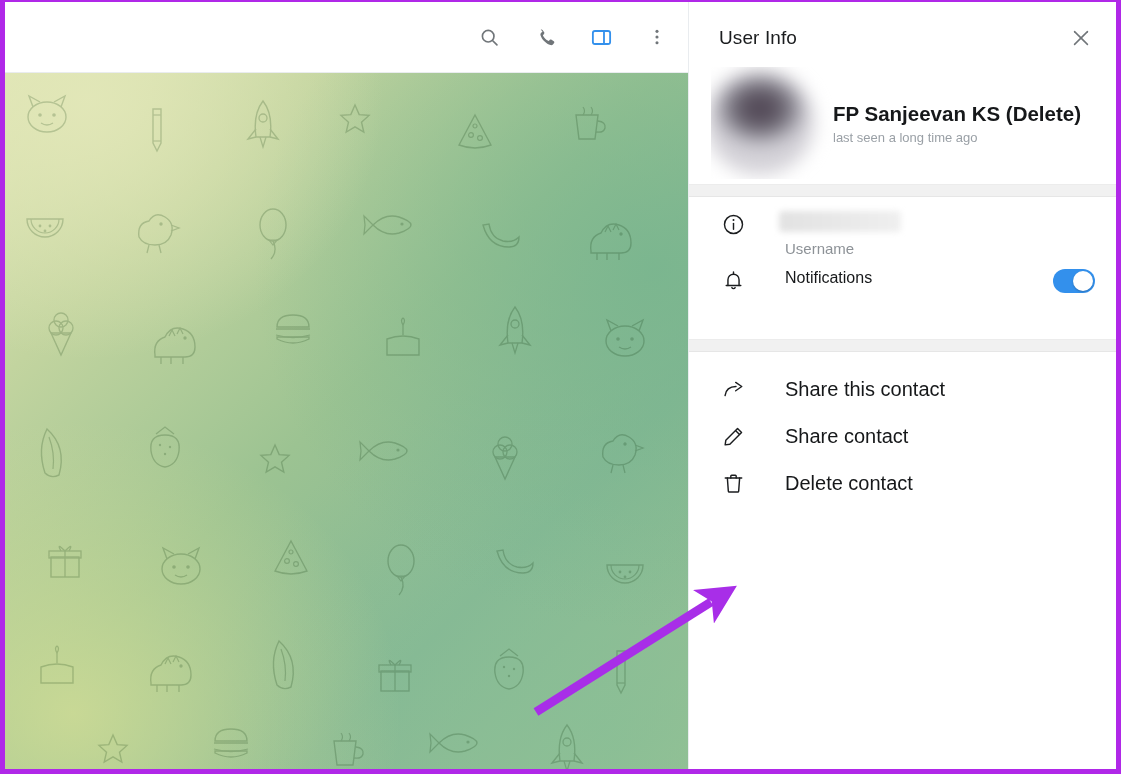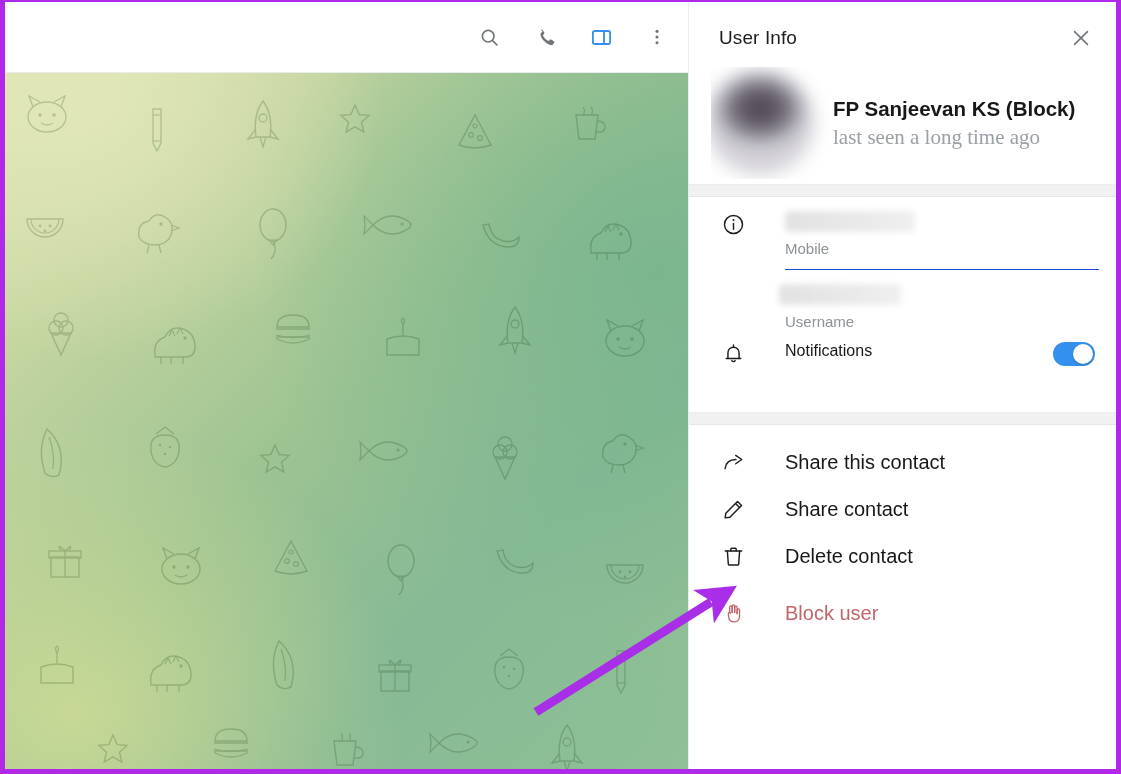--- a/index.html
+++ b/index.html
@@ -167,24 +167,23 @@
   }
   .profile-text { min-width: 0; }
   .profile-name {
     font-size: 20.5px;
     font-weight: 600;
     color: #16181a;
     line-height: 1.25;
     white-space: nowrap;
   }
   .profile-status {
-    font-size: 21px;
+    font-size: 13px;
     color: #9aa0a6;
     margin-top: 4px;
-    font-family: Liberation Serif, serif;
   }
 
   .band {
     height: 11px;
     background: #f1f1f1;
     border-top: 1px solid #ececec;
     border-bottom: 1px solid #e6e6e6;
   }
 
   .info-block { padding: 0; }
@@ -487,42 +486,38 @@
           <line x1="19" y1="5" x2="5" y2="19"></line>
         </svg>
       </button>
     </div>
 
     <div class="profile-row">
       <div class="avatar-wrap">
         <div class="avatar"></div>
       </div>
       <div class="profile-text">
-        <div class="profile-name">FP Sanjeevan KS (Block)</div>
+        <div class="profile-name">FP Sanjeevan KS (Delete)</div>
         <div class="profile-status">last seen a long time ago</div>
       </div>
     </div>
 
     <div class="band"></div>
 
     <div class="info-block">
       <div class="info-row">
         <div class="row-icon">
           <svg width="23" height="23" viewBox="0 0 24 24" fill="none" stroke="currentColor" stroke-width="1.5">
             <circle cx="12" cy="12" r="9.4"></circle>
             <line x1="12" y1="11" x2="12" y2="17" stroke-linecap="round"></line>
             <circle cx="12" cy="7.4" r="1.05" fill="currentColor" stroke="none"></circle>
           </svg>
         </div>
         <div class="row-body">
 
-          <div class="field">
-            <div class="field-value-redacted redact-mobile"></div>
-            <div class="field-label">Mobile</div>
-          </div>
 
           <div class="field">
             <div class="field-value-redacted redact-username"></div>
             <div class="field-label">Username</div>
           </div>
 
         </div>
       </div>
 
       <div class="notif-row">
@@ -569,31 +564,20 @@
         <div class="action-icon">
           <svg width="23" height="23" viewBox="0 0 24 24" fill="none" stroke="currentColor" stroke-width="1.5" stroke-linecap="round" stroke-linejoin="round">
             <line x1="3.4" y1="6.2" x2="20.6" y2="6.2"></line>
             <path d="M9.2 6.2 V4.3 a0.9 0.9 0 0 1 0.9-0.9 h3.8 a0.9 0.9 0 0 1 0.9 0.9 V6.2"></path>
             <path d="M5.6 6.2 L6.6 20 a1 1 0 0 0 1 0.9 h8.8 a1 1 0 0 0 1-0.9 L18.4 6.2"></path>
           </svg>
         </div>
         <div class="action-label">Delete contact</div>
       </div>
 
-      <div class="action-row danger">
-        <div class="action-icon">
-          <svg width="23" height="23" viewBox="0 0 24 24" fill="none" stroke="currentColor" stroke-width="1.4" stroke-linecap="round" stroke-linejoin="round">
-            <path d="M8 11.2 V5.4 a1.3 1.3 0 0 1 2.6 0 V11"></path>
-            <path d="M10.6 10.8 V4.3 a1.3 1.3 0 0 1 2.6 0 V10.8"></path>
-            <path d="M13.2 11 V5.6 a1.3 1.3 0 0 1 2.6 0 V12"></path>
-            <path d="M15.8 12.2 V8.4 a1.25 1.25 0 0 1 2.5 0 V14.6 c0 3.6-2.3 6.2-5.6 6.2 -3.3 0-5.4-2-5.7-5 L6.6 12.6 a1.3 1.3 0 0 1 2.3-1.1"></path>
-          </svg>
-        </div>
-        <div class="action-label">Block user</div>
-      </div>
 
     </div>
   </div>
 
   <svg class="annotation-arrow" viewBox="0 0 1121 774">
     <defs>
       <marker id="arrowhead" markerWidth="4.4" markerHeight="4.4" refX="1.0" refY="2.2" orient="auto">
         <path d="M0,0 L4.4,2.2 L0,4.4 L1.1,2.2 Z" fill="#a82ee8"></path>
       </marker>
     </defs>

